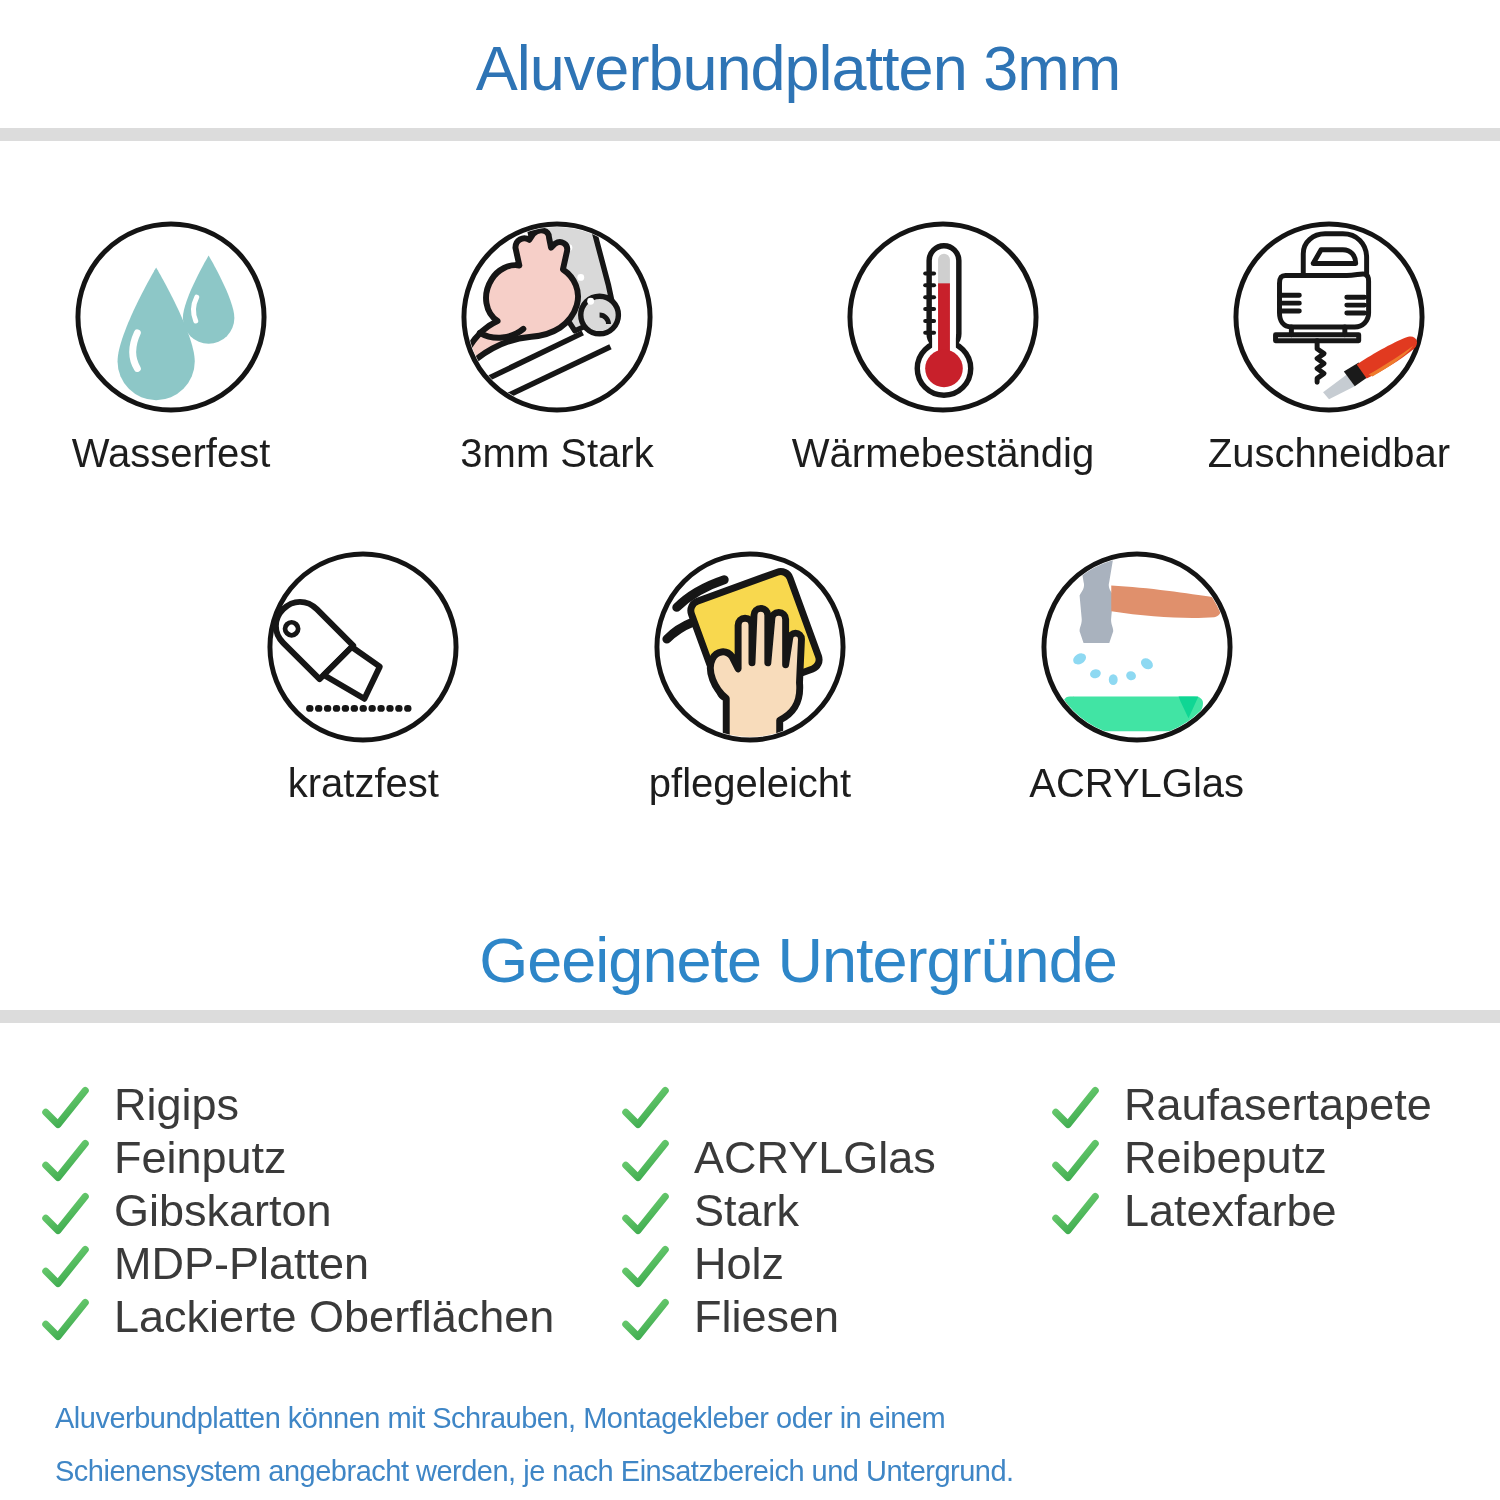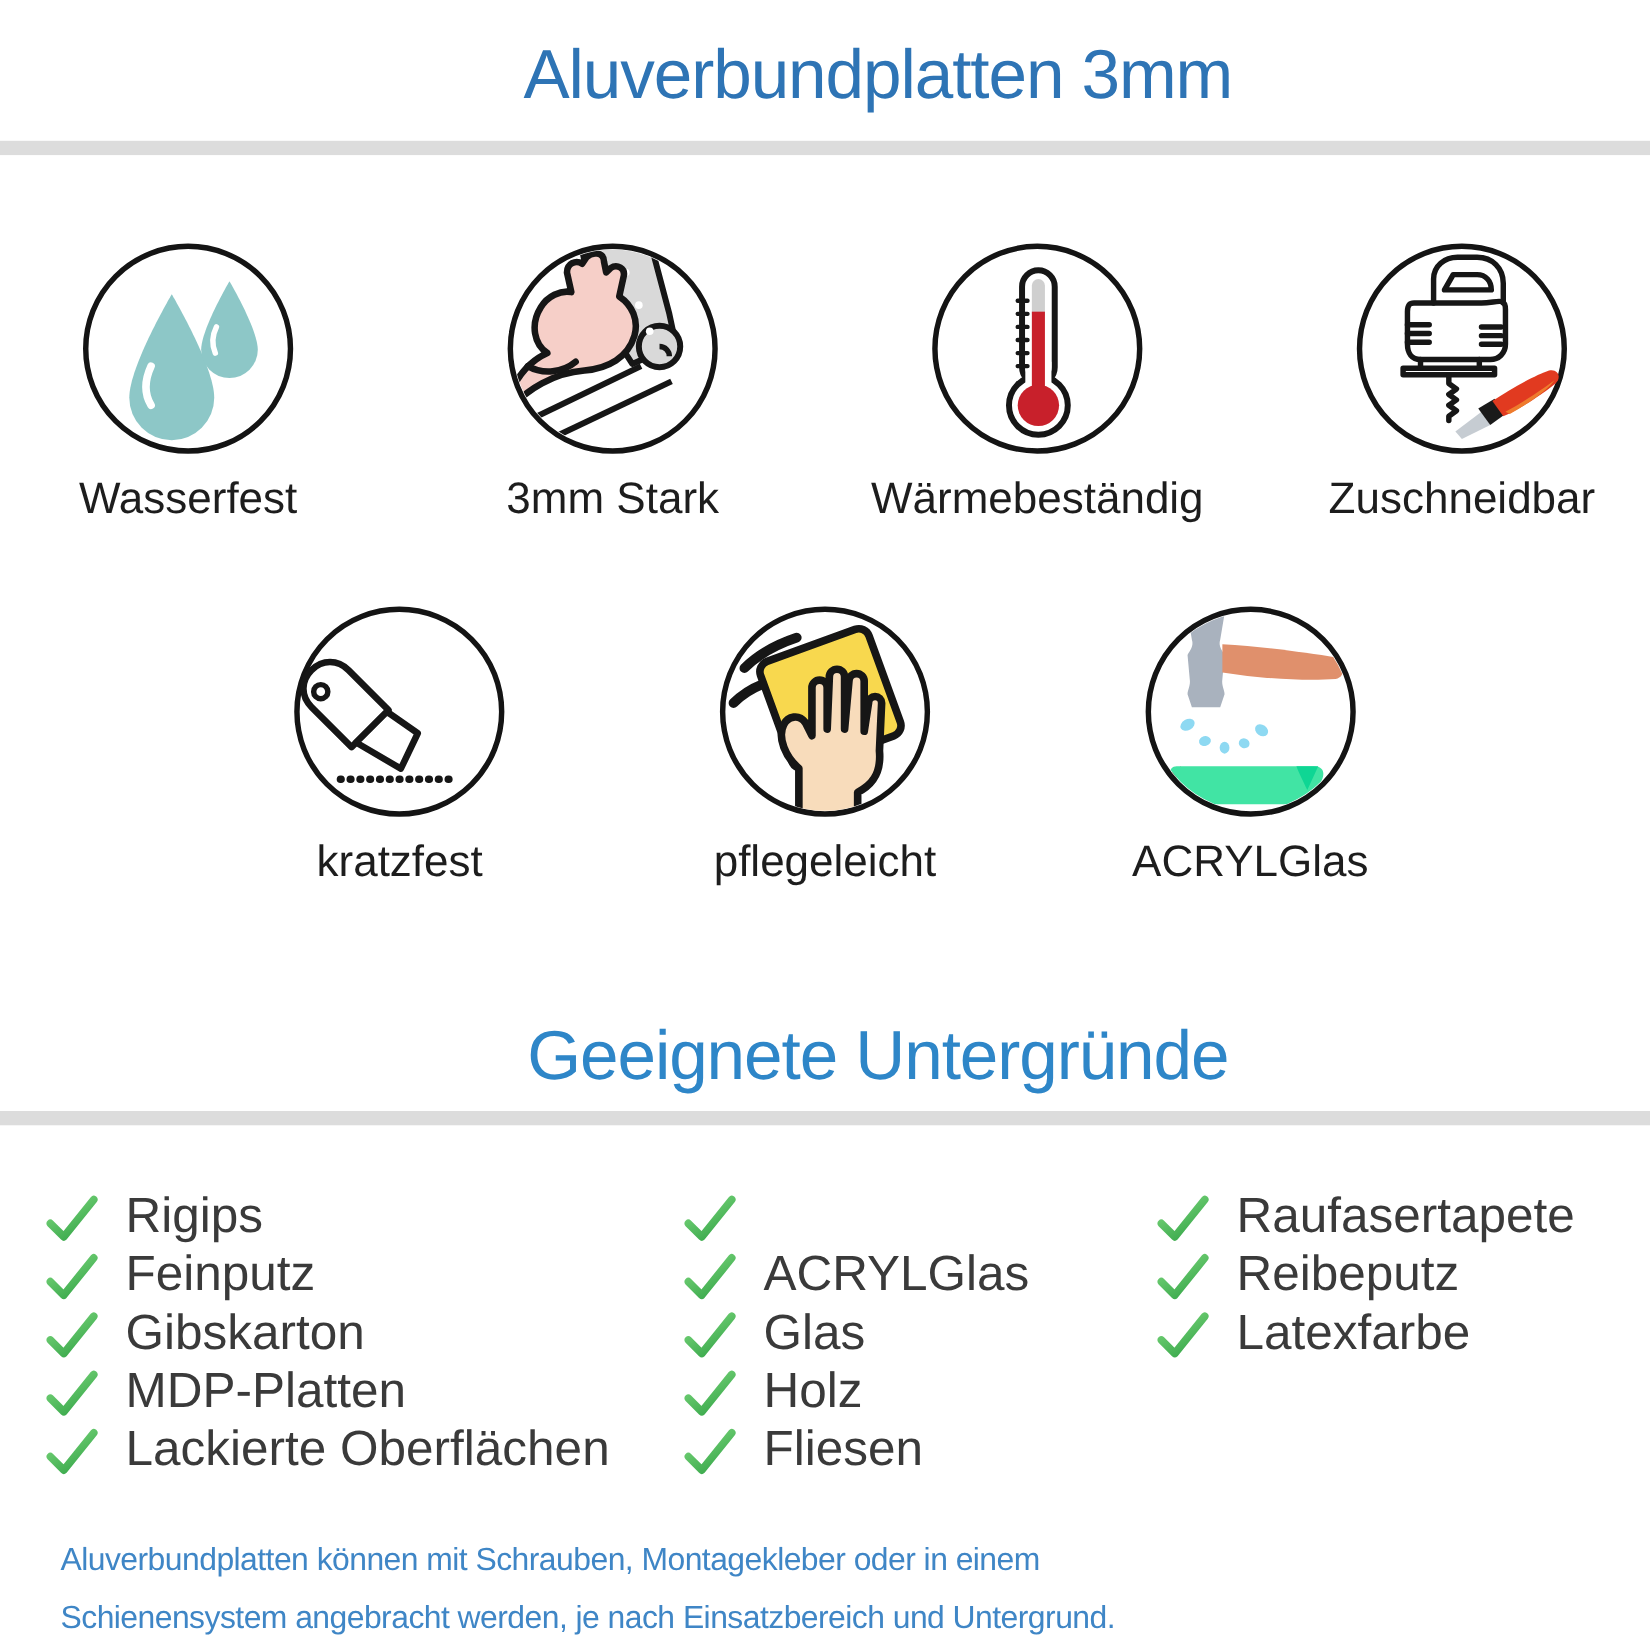--- a/index.html
+++ b/index.html
@@ -239,21 +239,21 @@
   <li>
       <svg class="check" viewBox="0 0 100 100">
         <use href="#ckmark"></use>
       </svg>
       <span class="sub-label">ACRYLGlas</span>
     </li>
   <li>
       <svg class="check" viewBox="0 0 100 100">
         <use href="#ckmark"></use>
       </svg>
-      <span class="sub-label">Glas</span>
+      <span class="sub-label">Stark</span>
     </li>
   <li>
       <svg class="check" viewBox="0 0 100 100">
         <use href="#ckmark"></use>
       </svg>
       <span class="sub-label">Holz</span>
     </li>
   <li>
       <svg class="check" viewBox="0 0 100 100">
         <use href="#ckmark"></use>

